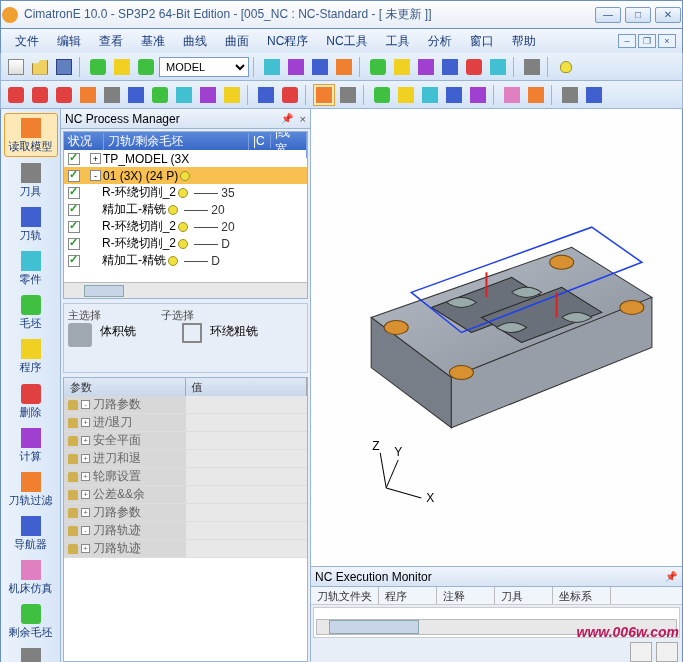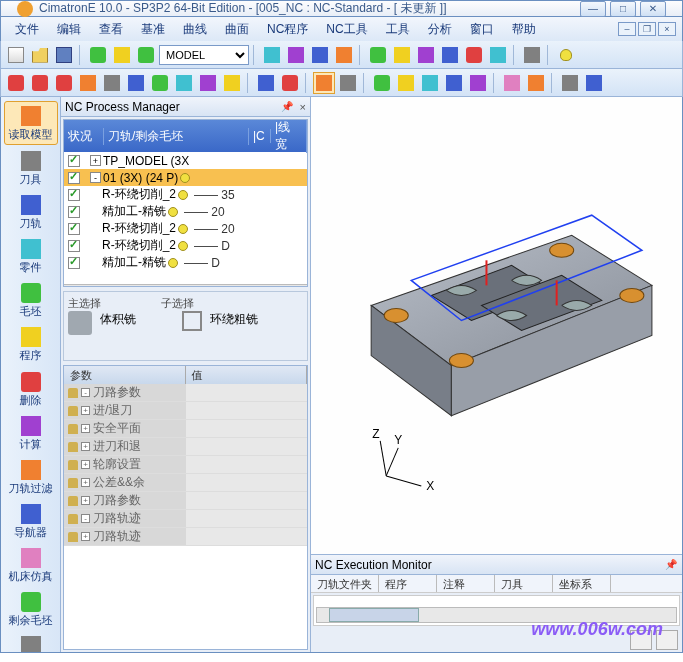--- a/index.html
+++ b/index.html
@@ -1,17 +1,17 @@
 <!DOCTYPE html>
 <html><head>
 <meta charset="utf-8">
 <style>
 *{box-sizing:border-box;margin:0;padding:0;font-family:"Microsoft YaHei",SimSun,Arial,sans-serif;font-size:12px}
 body{width:683px;height:662px;background:#fff;overflow:hidden;position:relative}
-.titlebar{height:17px;background:linear-gradient(#fdfdfe,#e8eef7);border:1px solid #6a8fc0;display:flex;align-items:center;padding:0 16px}
+.titlebar{height:29px;background:linear-gradient(#fdfdfe,#e8eef7);border:1px solid #6a8fc0;display:flex;align-items:center;padding:0 1px}
 .titlebar .appicon{width:16px;height:16px;background:#f0a030;border-radius:8px;margin-right:6px;display:inline-block;position:relative}
 .titlebar .title{color:#3a5a8a;flex:1}
 .winbtns{display:flex;gap:4px}
 .winbtn{width:26px;height:16px;border:1px solid #7a9ac8;border-radius:2px;background:linear-gradient(#f4f8fd,#cfe0f4);display:flex;align-items:center;justify-content:center;color:#3a5a8a;font-size:10px}
 .menubar{height:24px;background:linear-gradient(#f2f6fc,#dce8f7);border-left:1px solid #6a8fc0;border-right:1px solid #6a8fc0;display:flex;align-items:center;padding:0 6px;gap:2px}
 .menuitem{padding:2px 8px;color:#1a3a7a;cursor:default}
 .mdi-btns{margin-left:auto;display:flex;gap:2px}
 .mdi-btn{width:18px;height:14px;border:1px solid #7a9ac8;background:#eaf2fb;font-size:9px;display:flex;align-items:center;justify-content:center;color:#3a5a8a}
 .toolbar{height:28px;background:linear-gradient(#eaf2fb,#d3e3f6);border:1px solid #9ab4d8;border-top:none;display:flex;align-items:center;padding:2px 4px;gap:2px}
 .tb-btn{width:22px;height:22px;border:1px solid transparent;display:flex;align-items:center;justify-content:center;position:relative}
@@ -35,21 +35,21 @@
 .leftbar{width:60px;background:linear-gradient(90deg,#eaf2fb,#d8e6f7);border-right:1px solid #9ab4d8;display:flex;flex-direction:column;align-items:center;padding-top:4px;gap:2px;overflow:hidden}
 .lb-item{width:54px;display:flex;flex-direction:column;align-items:center;padding:4px 0;cursor:default}
 .lb-item .lb-icon{width:20px;height:20px;margin-bottom:2px}
 .lb-item .lb-text{font-size:11px;color:#1a3a7a;text-align:center;line-height:1.1}
 .lb-active{background:#fde8b8;border:1px solid #e0a030;border-radius:3px}
 .center{width:250px;display:flex;flex-direction:column;border-right:1px solid #9ab4d8;background:#e8eef7}
 .panel-title{height:20px;background:linear-gradient(#f0f4fb,#d8e4f4);border-bottom:1px solid #9ab4d8;display:flex;align-items:center;padding:0 4px;font-size:11px}
 .panel-title .pin{margin-left:auto;font-size:10px;color:#555}
 .panel-title .close{margin-left:6px;font-size:11px;color:#555}
 .tree{background:#fff;border:1px solid #9ab4d8;margin:2px;height:168px;overflow:hidden;position:relative}
-.tree-head{height:32px;background:linear-gradient(#5a88d8,#3a68c8);color:#fff;display:flex;font-size:11px;align-items:center}
+.tree-head{height:18px;background:linear-gradient(#5a88d8,#3a68c8);color:#fff;display:flex;font-size:11px;align-items:center}
 .tree-head span{padding:0 4px;border-right:1px solid #7aa0e0}
 .tree-body{overflow:auto;height:132px}
 .tree-row{height:17px;display:flex;align-items:center;padding-left:4px;white-space:nowrap}
 .tr-sel{background:#f8c050}
 .check{width:12px;height:12px;border:1px solid #888;margin-right:2px;background:#fff;position:relative;flex-shrink:0}
 .check.on::after{content:"✓";position:absolute;top:-3px;left:0;color:#2a9a2a;font-size:11px;font-weight:bold}
 .expand{width:11px;height:11px;border:1px solid #888;margin:0 2px;display:flex;align-items:center;justify-content:center;font-size:9px;background:#fff;flex-shrink:0}
 .bulb{width:10px;height:10px;background:#f0e040;border-radius:50%;border:1px solid #a09020;margin:0 2px;flex-shrink:0}
 .tree-scroll{height:16px;background:#e8e8e8;border-top:1px solid #bbb;display:flex;align-items:center}
 .tree-scroll .thumb{width:40px;height:12px;background:#c8d4e8;border:1px solid #8aa;margin-left:20px}
@@ -70,21 +70,21 @@
 .right{flex:1;display:flex;flex-direction:column;background:#fff}
 .viewport{flex:1;background:#fefefe;position:relative;overflow:hidden}
 .exec-monitor{height:98px;border-top:1px solid #9ab4d8;background:#e8eef7;display:flex;flex-direction:column}
 .exec-head{display:flex;height:18px;background:#f0f4fb;border-bottom:1px solid #ccc}
 .exec-head div{padding:2px 6px;border-right:1px solid #bbb;font-size:11px;color:#333;min-width:58px}
 .exec-body{flex:1;background:#fff;margin:2px;border:1px solid #ccc;position:relative}
 .exec-scroll{position:absolute;bottom:2px;left:2px;right:2px;height:16px;background:#e8e8e8;border:1px solid #bbb}
 .exec-scroll .th{width:90px;height:100%;background:#c8d4e8;border:1px solid #8aa;margin-left:12px}
 .exec-btns{display:flex;justify-content:flex-end;gap:4px;padding:2px 4px}
 .exec-btn{width:22px;height:20px;border:1px solid #aaa;background:#f0f0f0}
-.watermark{position:absolute;bottom:22px;right:20px;color:#8b5cf6;font-weight:bold;font-style:italic;font-size:18px;font-family:Arial}
+.watermark{position:absolute;bottom:22px;right:4px;color:#be185d;font-weight:bold;font-style:italic;font-size:14px;font-family:Arial}
 svg.modelsvg{width:100%;height:100%}
 </style>
 </head>
 <body>
 
 <div class="titlebar">
   <span class="appicon"></span>
   <span class="title">CimatronE 10.0 - SP3P2 64-Bit Edition - [005_NC : NC-Standard - [ 未更新 ]]</span>
   <div class="winbtns">
     <div class="winbtn">—</div>

